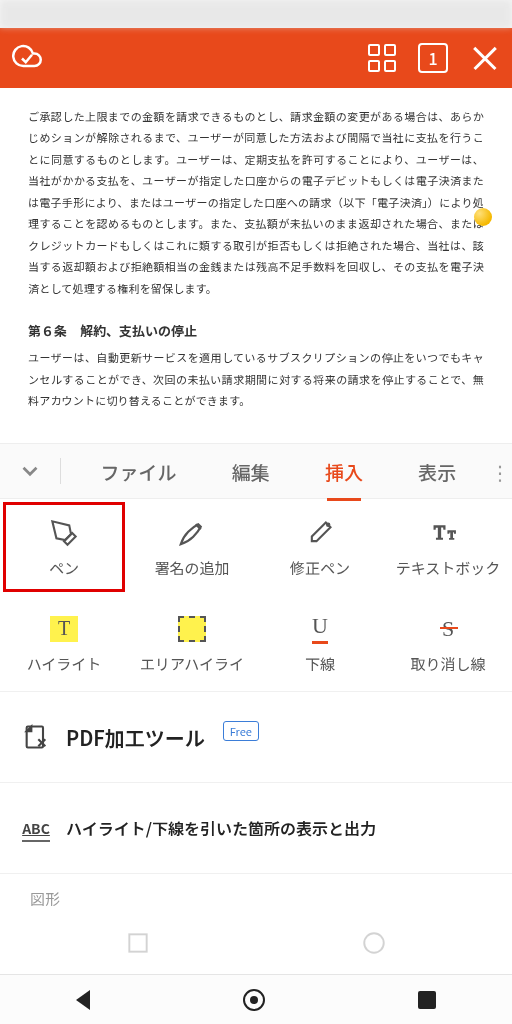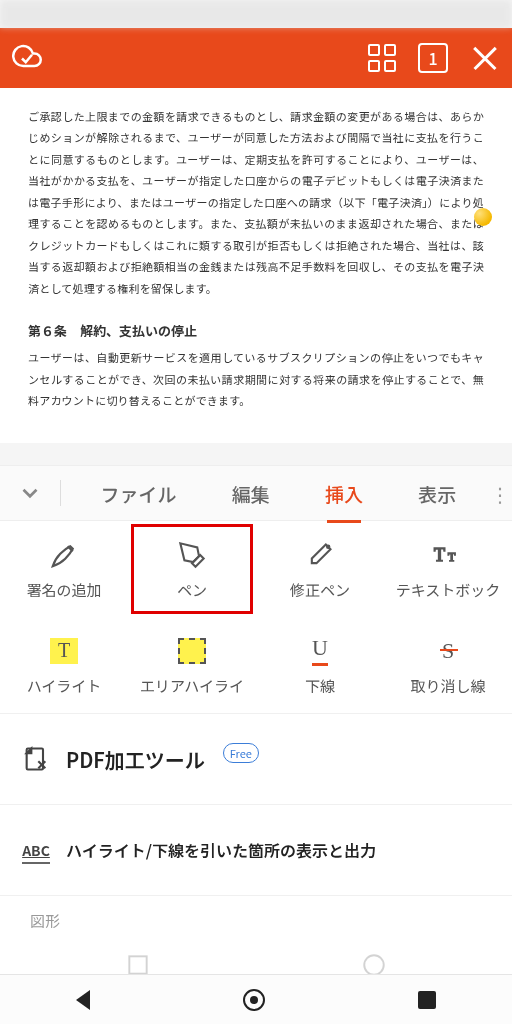--- a/index.html
+++ b/index.html
@@ -13,39 +13,39 @@
 .grid-icon span { border: 2px solid #fff; border-radius: 2px; }
 .page-badge { width: 30px; height: 30px; border: 2px solid #fff; border-radius: 4px; color: #fff; display: flex; align-items: center; justify-content: center; font-size: 16px; font-weight: 500; }
 .close-line { width: 30px; height: 30px; position: relative; }
 .close-line::before, .close-line::after { content: ""; position: absolute; top: 14px; left: 0; width: 30px; height: 2.5px; background: #fff; }
 .close-line::before { transform: rotate(45deg); }
 .close-line::after { transform: rotate(-45deg); }
 .document-area { flex: 0 0 auto; height: 355px; background: #fff; padding: 18px 28px 10px 28px; font-size: 11px; line-height: 1.95; color: #333; overflow: hidden; position: relative; }
 .doc-paragraph { text-align: justify; letter-spacing: 0.2px; }
 .doc-heading { font-weight: 700; margin-top: 19px; margin-bottom: 4px; font-size: 13px; }
 .sticker { position: absolute; top: 120px; right: 20px; width: 18px; height: 18px; background: radial-gradient(circle at 30% 30%, #ffe07a, #f5b800 70%); border-radius: 50%; }
-.tab-bar { height: 56px; background: #fafafa; display: flex; align-items: center; border-top: 1px solid #eee; border-bottom: 1px solid #eee; margin-top: 22px; }
+.tab-bar { height: 56px; background: #fafafa; display: flex; align-items: center; border-top: 1px solid #eee; border-bottom: 1px solid #eee; }
 .tab-collapse { width: 60px; display: flex; justify-content: center; color: #888; }
 .tab-sep { width: 1px; height: 26px; background: #ddd; margin-right: 8px; }
 .tab-items { flex: 1; display: flex; justify-content: space-around; padding: 0 4px; }
 .tab-item { font-size: 19px; color: #666; position: relative; padding: 4px 2px; font-weight: 500; }
 .tab-item.active { color: #e8491b; }
 .tab-item.active::after { content: ""; position: absolute; bottom: -12px; left: 10%; width: 80%; height: 3px; background: #e8491b; }
 .tab-more { width: 24px; color: #999; font-size: 20px; text-align: center; }
 .panel { flex: 1; background: #fff; overflow: hidden; }
 .tool-grid { display: grid; grid-template-columns: repeat(4, 1fr); }
 .tool-item { height: 96px; display: flex; flex-direction: column; align-items: center; justify-content: center; gap: 8px; color: #555; }
 .tool-item .icon-wrap { height: 32px; display: flex; align-items: center; justify-content: center; }
 .tool-item .tool-label { font-size: 15px; color: #555; white-space: nowrap; }
 .tool-item.selected { outline: 3px solid #e00000; outline-offset: -6px; }
 .yellow-box { background: #fff24d; }
 .section-row { display: flex; align-items: center; padding: 29px 20px; gap: 14px; border-top: 1px solid #f0f0f0; }
 .section-icon-box { width: 32px; height: 32px; display: flex; align-items: center; justify-content: center; }
 .section-title { font-size: 20px; font-weight: 600; color: #222; }
-.free-badge { border: 1px solid #3b7dd8; color: #3b7dd8; font-size: 11px; padding: 1px 6px; border-radius: 10px; margin-left: 4px; position: relative; top: -6px; }
+.free-badge { border: 1px solid #3b7dd8; color: #3b7dd8; font-size: 11px; padding: 1px 6px; border-radius: 3px; margin-left: 4px; position: relative; top: -6px; }
 .abc-icon { font-weight: 700; font-size: 14px; color: #444; position: relative; text-decoration: underline; }
 .abc-icon::after { content: ""; position: absolute; left: 0; bottom: -4px; width: 100%; height: 2px; background: #666; }
 .shapes-head { padding: 14px 30px 6px; color: #999; font-size: 15px; border-top: 1px solid #f0f0f0; }
 .shapes-row { height: 56px; display: flex; align-items: center; justify-content: space-around; padding: 0 20px; opacity: 0.25; overflow: hidden; }
 .nav-bar { height: 50px; background: #fcfcfc; display: flex; align-items: center; justify-content: space-around; border-top: 1px solid #e5e5e5; }
 .nav-tri { width: 0; height: 0; border-top: 10px solid transparent; border-bottom: 10px solid transparent; border-right: 14px solid #222; }
 .nav-circ { width: 22px; height: 22px; border: 2.5px solid #222; border-radius: 50%; position: relative; }
 .nav-circ::after { content: ""; position: absolute; top: 5px; left: 5px; width: 8px; height: 8px; background: #222; border-radius: 50%; }
 .nav-sq { width: 18px; height: 18px; background: #222; border-radius: 2px; }
 </style>
@@ -93,37 +93,37 @@
     <div class="tab-item">ファイル</div>
     <div class="tab-item">編集</div>
     <div class="tab-item active">挿入</div>
     <div class="tab-item">表示</div>
   </div>
   <div class="tab-more">⋮</div>
 </div>
 
 <div class="panel">
   <div class="tool-grid">
+    <div class="tool-item selected">
+      <div class="icon-wrap">
+          <svg width="28" height="28" viewBox="0 0 24 24" fill="none" stroke="#555" stroke-width="1.8">
+            <path d="M12 19l7-7 3 3-7 7-3-3z"></path>
+            <path d="M18 13l-1.5-7.5L2 2l3.5 14.5L13 18l5-5z"></path>
+          </svg>
+        </div>
+      <span class="tool-label">ペン</span>
+    </div>
     <div class="tool-item">
       <div class="icon-wrap">
           <svg width="30" height="30" viewBox="0 0 24 24" fill="none" stroke="#555" stroke-width="1.8">
             <path d="M3 21s2-6 6-10 8-6 8-6l2 2s-2 4-6 8-10 6-10 6z"></path>
             <path d="M15 5l4 4"></path>
           </svg>
         </div>
       <span class="tool-label">署名の追加</span>
-    </div>
-    <div class="tool-item selected">
-      <div class="icon-wrap">
-          <svg width="28" height="28" viewBox="0 0 24 24" fill="none" stroke="#555" stroke-width="1.8">
-            <path d="M12 19l7-7 3 3-7 7-3-3z"></path>
-            <path d="M18 13l-1.5-7.5L2 2l3.5 14.5L13 18l5-5z"></path>
-          </svg>
-        </div>
-      <span class="tool-label">ペン</span>
     </div>
     <div class="tool-item">
       <div class="icon-wrap">
           <svg width="28" height="28" viewBox="0 0 24 24" fill="none" stroke="#555" stroke-width="1.8">
             <path d="M17 3l4 4-12 12H5v-4L17 3z"></path>
             <circle cx="19" cy="5" r="1" fill="#555"></circle>
           </svg>
         </div>
       <span class="tool-label">修正ペン</span>
     </div>

